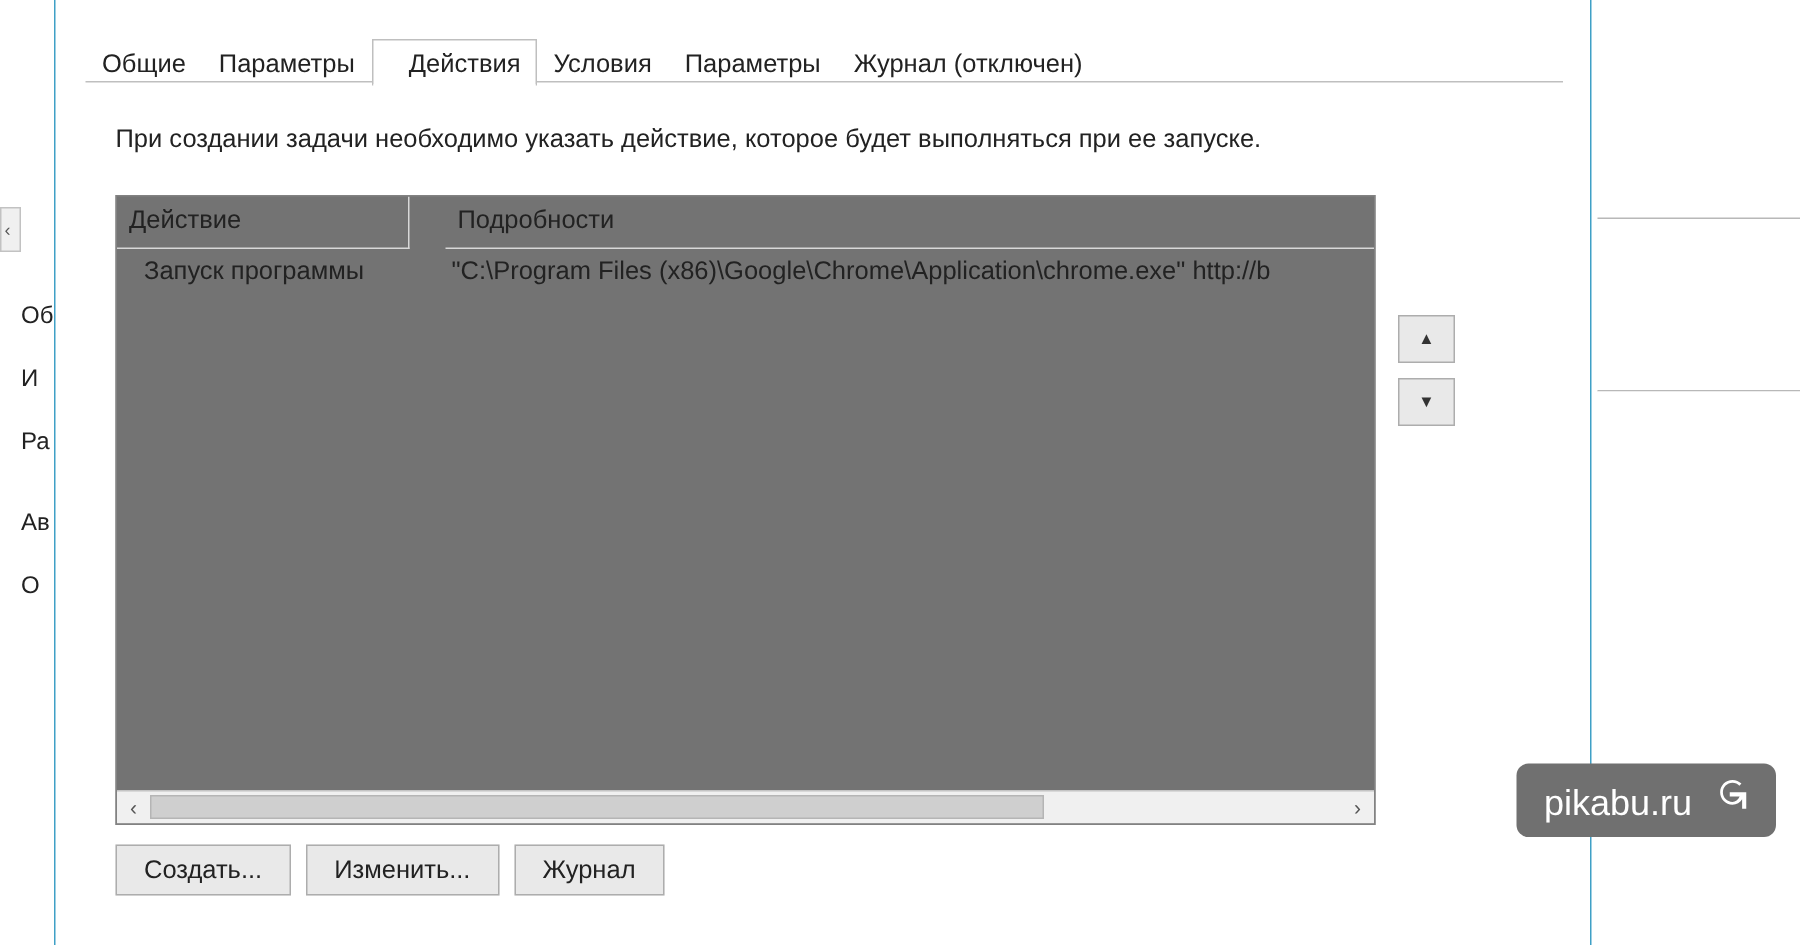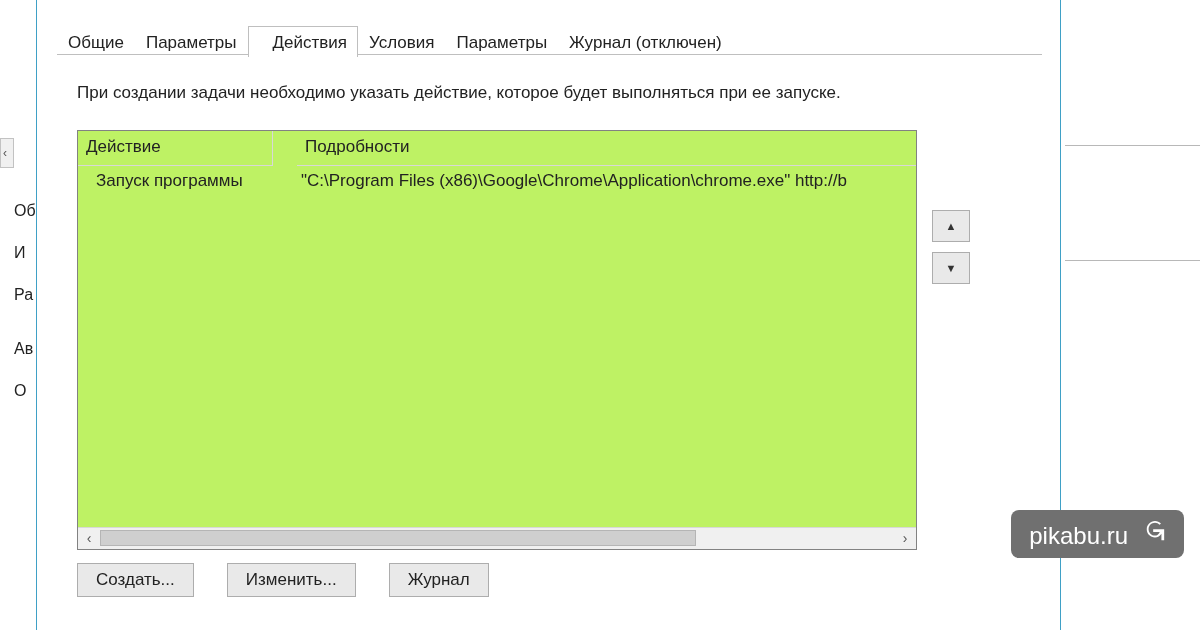--- a/index.html
+++ b/index.html
@@ -118,21 +118,21 @@
     font-size: 17px;
     color: #222;
     white-space: nowrap;
   }
 
   .listbox {
     position: absolute;
     left: 40px; top: 135px;
     width: 840px; height: 420px;
     border: 1px solid #828282;
-    background: #bef264;
+    background: #737373;
     overflow: hidden;
   }
   .lb-header {
     display: flex;
     height: 35px;
     font-size: 17px;
     color: #222;
   }
   .lb-header .col {
     border-bottom: 1px solid #d8d8d8;
@@ -191,21 +191,21 @@
     border: 1px solid #adadad;
     font-size: 11px;
     color: #333;
     cursor: default;
   }
 
   .btnrow {
     position: absolute;
     left: 40px; top: 568px;
     display: flex;
-    gap: 33px;
+    gap: 10px;
   }
   .btnrow button {
     height: 34px;
     padding: 0 18px;
     font-size: 17px;
     background: #e9e9e9;
     border: 1px solid #adadad;
     color: #222;
     cursor: default;
   }

